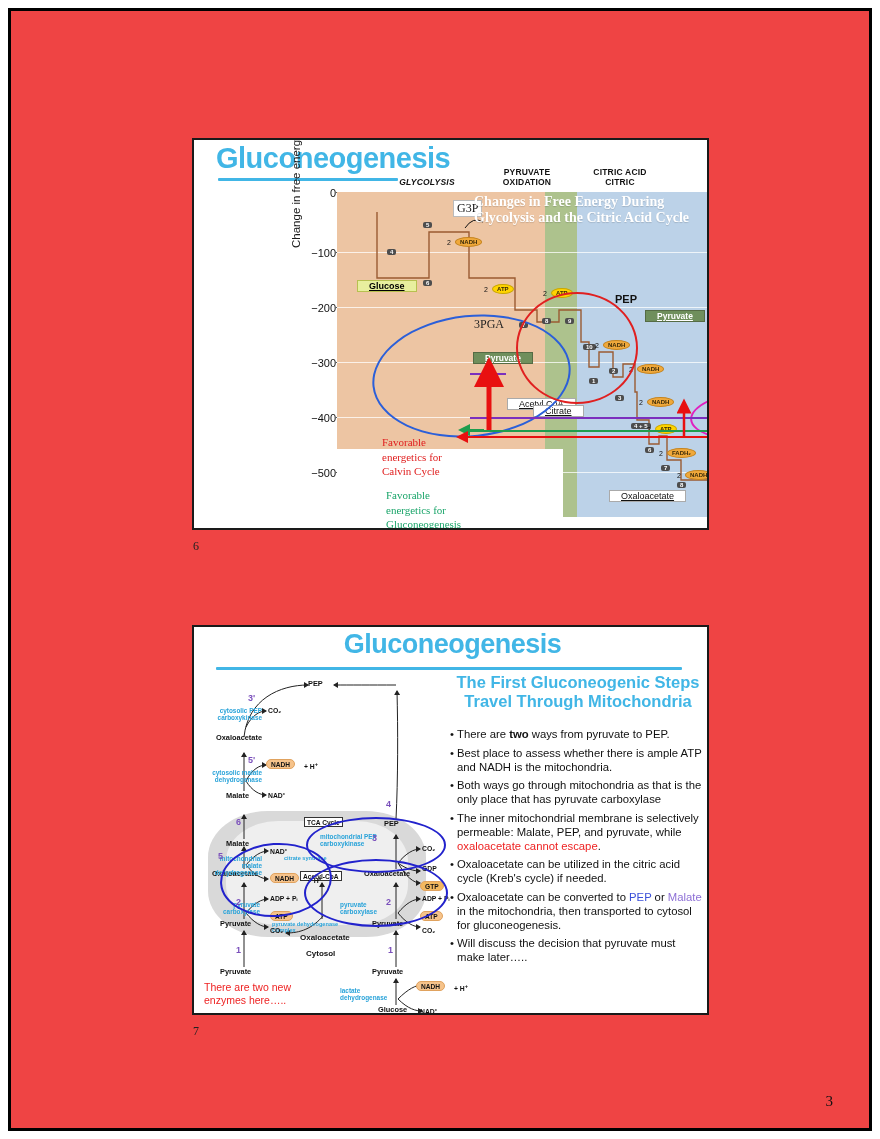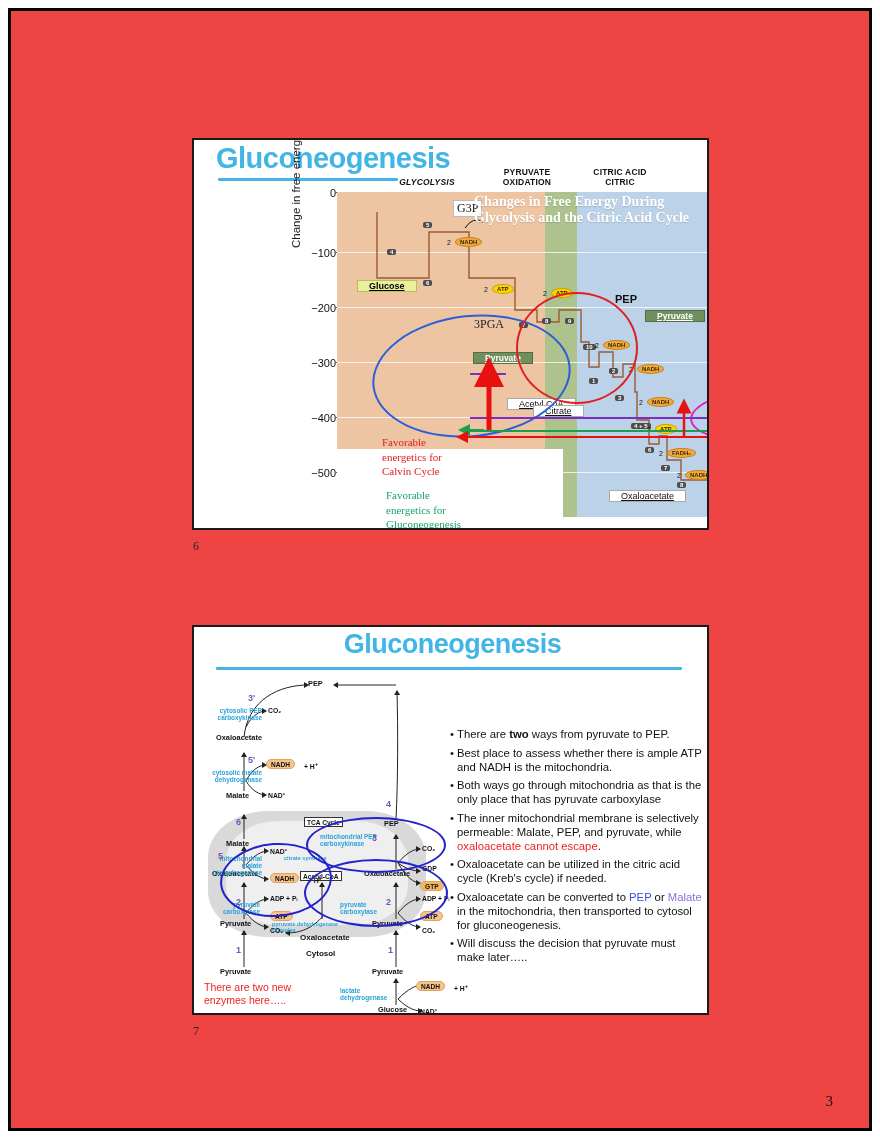--- a/index.html
+++ b/index.html
@@ -310,20 +310,21 @@
 
     <div class="fav-txt" id="fav-red">Favorable energetics for Calvin Cycle</div>
     <div class="fav-txt" id="fav-green">Favorable energetics for Gluconeogenesis</div>
 
   </div>
   <div class="slide-num" id="slide-num-6">6</div>
 
   <div class="slide" id="slide-7">
     <div class="gluco-title" id="s7-title">Gluconeogenesis</div>
     <div class="title-rule" id="s7-rule"></div>
+    <div id="s7-head">The First Gluconeogenic Steps Travel Through Mitochondria</div>
 
     <div id="bullets">
       <div class="b">
         <span class="dot">•</span>
         <span>There are <b>two</b> ways from pyruvate to PEP.</span>
       </div>
       <div class="b">
         <span class="dot">•</span>
         <span>Best place to assess whether there is ample ATP and NADH is the mitochondria.</span>
       </div>

